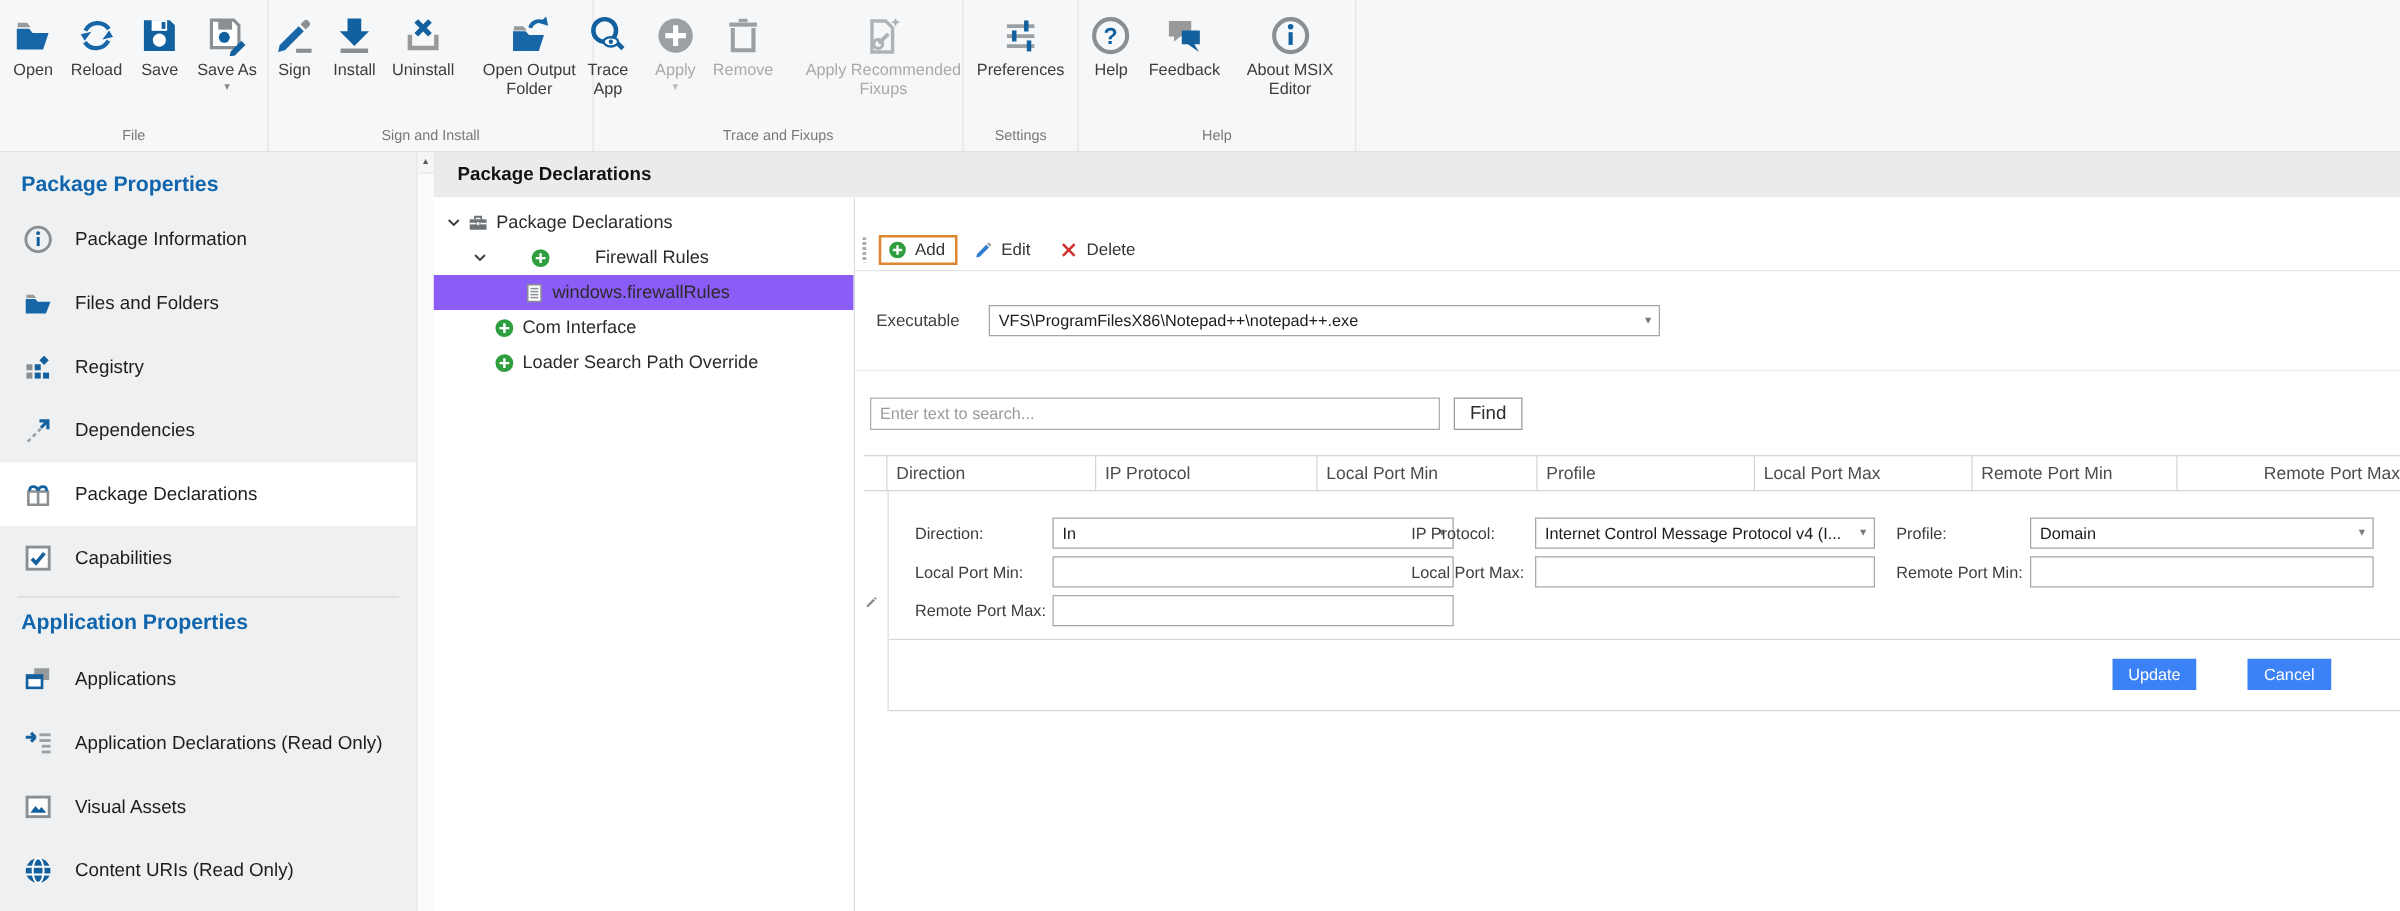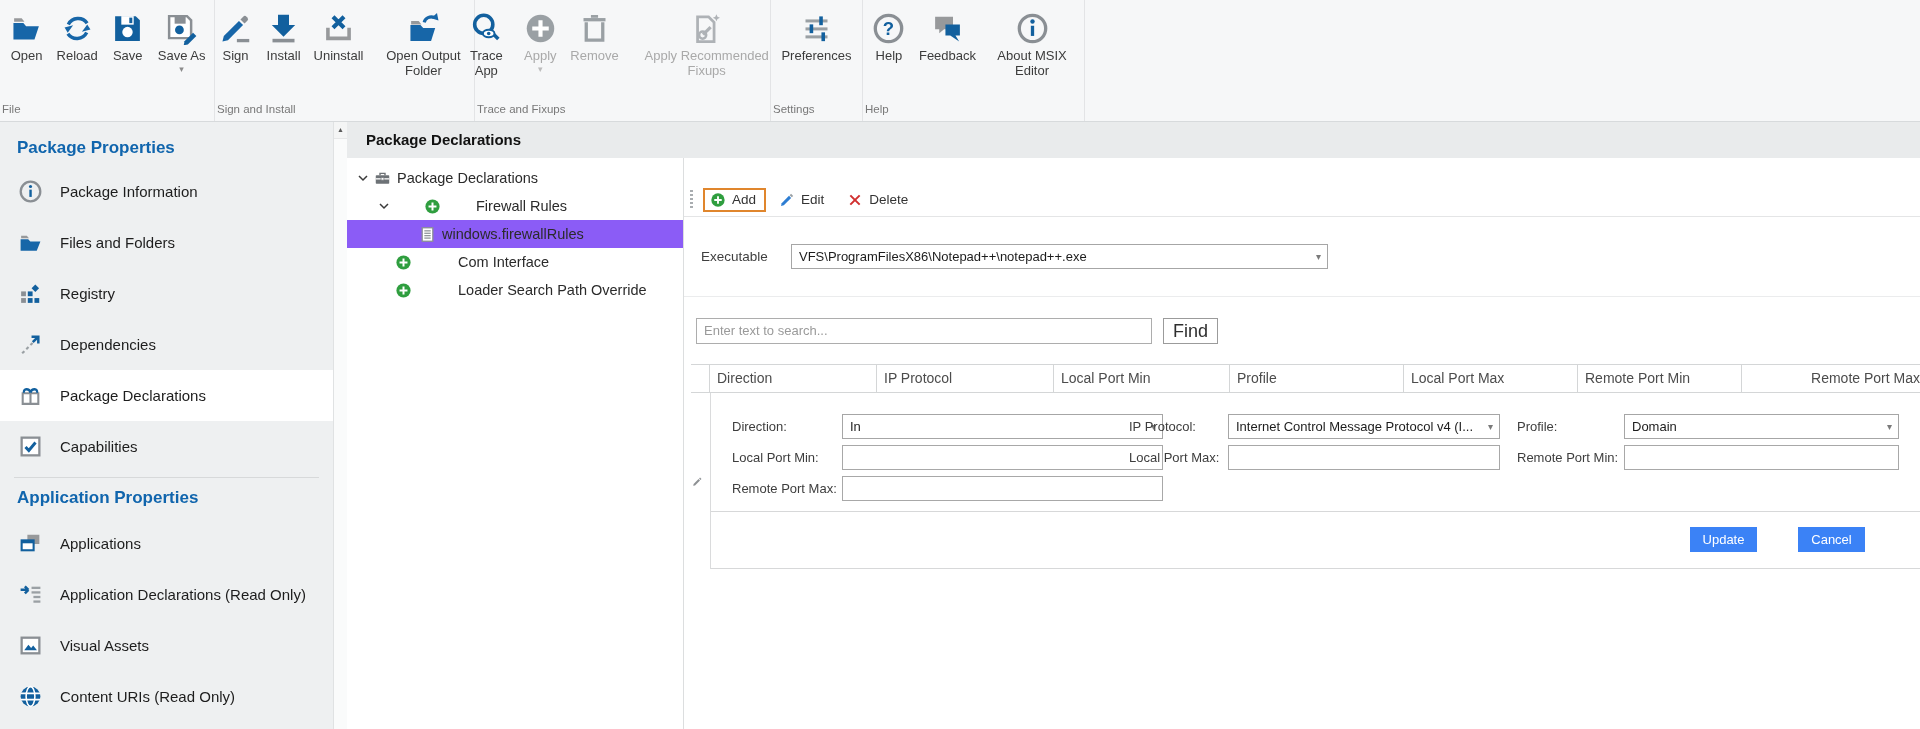--- a/index.html
+++ b/index.html
@@ -13,21 +13,21 @@
   .rib-group { position:relative; border-right:1px solid #e3e4e6; display:flex; flex-direction:column; padding:0 2px; }
   .rib-btns { display:flex; align-items:flex-start; justify-content:center; flex:1; padding-top:5px; }
   .rib-btn { display:flex; flex-direction:column; align-items:center; padding:2px 6px; cursor:default; }
   .ric { width:36px; height:36px; display:flex; align-items:center; justify-content:center; margin:3px 0 2px; }
   .ric svg { width:33px; height:33px; }
   .rib-btn .lbl { font-size:13px; color:#3c3c3c; text-align:center; line-height:1.18; }
   .rib-btn.disabled .lbl { color:#a9a9a9; }
   .chev { font-size:9px; color:#8b8b8b; line-height:9px; margin-top:2px; }
   .disabled .chev { color:#bcbcbc; }
   .w48{width:48px} .w92{width:96px} .w150{width:152px} .w86{width:88px}
-  .rib-group-label { height:20px; text-align:left; font-size:11.5px; color:#787878; line-height:16px; }
+  .rib-group-label { height:20px; text-align:center; font-size:11.5px; color:#787878; line-height:16px; }
   
   .content { display:flex; height:607px; }
   
   .sidebar { width:333px; background:#eef0f1; overflow:hidden; flex:none; }
   .side-head { font-size:17px; font-weight:bold; color:#1065ad; padding:16px 0 6px 17px; height:44px; }
   .side-head2 { height:40px; padding-top:10px; }
   .side-item { height:51px; display:flex; align-items:center; padding-left:18px; font-size:15px; color:#1d1d1d; cursor:default; }
   .side-item.sel { background:#ffffff; }
   .sic { width:25px; height:25px; margin-right:17px; flex:none; display:flex; align-items:center; justify-content:center; }
   .sic svg { width:25px; height:25px; }
@@ -39,37 +39,37 @@
   .main-title { height:36px; background:#e9ebec; font-weight:bold; font-size:15px; color:#121212; line-height:36px; padding-left:19px; flex:none; }
   .main-body { flex:1; display:flex; min-height:0; }
   
   .tree { width:336px; background:#fff; padding-top:6px; flex:none; }
   .tree-row { height:28px; display:flex; align-items:center; font-size:14.5px; color:#2b2b2b; cursor:default; }
   .tree-row.sel { background:#8b5cf6; }
   .texp { width:14px; height:14px; flex:none; margin-right:3px; }
   .tic { width:18px; height:18px; flex:none; display:flex; align-items:center; justify-content:center; }
   .tic svg { width:17px; height:17px; }
   .tlabel { margin-left:6px; white-space:nowrap; }
-  .ind0 { padding-left:9px; } .ind1 { padding-left:30px;gap:29px; } .ind2 { padding-left:71px; } .ind1b { padding-left:47px;gap:40px; }
+  .ind0 { padding-left:9px; } .ind1 { padding-left:30px;gap:29px; } .ind2 { padding-left:71px; } .ind1b { padding-left:47px; }
   
   .panel { flex:1; border-left:1px solid #dcdedf; background:#fff; display:flex; flex-direction:column; min-width:0; }
   .p-toolbar { height:34px; border-bottom:1px solid #e4e5e6; display:flex; align-items:center; padding-left:6px; flex:none;margin-top:25px; }
   .grip { width:3px; height:20px; margin:0 10px 0 0; background:repeating-linear-gradient(to bottom,#a9adb0 0 2px,transparent 2px 4px); }
   .tb-btn { display:flex; align-items:center; gap:6px; font-size:13.5px; color:#333; padding:4px 10px 4px 7px; margin-right:6px; cursor:default; }
   .tb-btn svg { width:16px; height:16px; }
   .tb-btn.hl { border:2px solid #e0862d; padding:2px 8px 2px 5px; }
   .p-exec { height:80px; display:flex; align-items:center; padding-left:17px; border-bottom:1px solid #ebeced; flex:none; }
   .exec-label { width:73px; font-size:13.5px; color:#3f3f3f; flex:none; }
   .combo { position:relative; height:25px; border:1px solid #a6a6a6; background:#fff; display:flex; align-items:center; padding:0 20px 0 7px; font-size:13px; color:#1c1c1c; overflow:hidden; white-space:nowrap; cursor:default; }
   .combo .arrow { position:absolute; right:6px; top:50%; transform:translateY(-50%); color:#7a7a7a; font-size:10px; line-height:10px; }
   .exec-combo { width:537px; margin-left:17px; }
   .p-search { height:67px; display:flex; align-items:center; padding-left:12px; flex:none; }
   .search-input { width:456px; height:26px; border:1px solid #adadad; font-size:13px; color:#222; padding:0 7px; font-family:"Liberation Sans",sans-serif; }
   .search-input::placeholder { color:#9a9a9a; }
-  .find-btn { margin-left:11px; width:55px; height:26px; border:1px solid #9b9b9b; background:#fff; font-size:18px; color:#2e2e2e; text-align:center; line-height:24px; cursor:default; }
+  .find-btn { margin-left:11px; width:55px; height:26px; border:1px solid #9b9b9b; background:#fff; font-size:15px; color:#2e2e2e; text-align:center; line-height:24px; cursor:default; }
   .grid-head { margin-left:7px; height:29px; display:flex; border-top:1px solid #d4d6d7; border-bottom:1px solid #d4d6d7; flex:none; }
   .gh-ind { width:18px; flex:none; }
   .gh-cell { border-left:1px solid #d4d6d7; padding-left:7px; font-size:14px; color:#4c4c4c; line-height:27px; white-space:nowrap; overflow:hidden; flex:none; cursor:default; }
   .gh-last { flex:1; border-right:none;text-align:right; }
   .edit-wrap { display:flex; flex:none; }
   .edit-ind { width:27px; flex:none; border-right:1px solid #dadbdc; display:flex; align-items:center; justify-content:center; }
   .edit-body { flex:1; min-width:0; }
   .edit-fields { height:119px; border-bottom:1px solid #d7d8d9; padding-top:21px; position:relative; }
   .frow { position:relative; height:25px; margin-bottom:6px; }
   .flabel { position:absolute; top:5px; font-size:13px; color:#3d3d3d; white-space:nowrap; }

